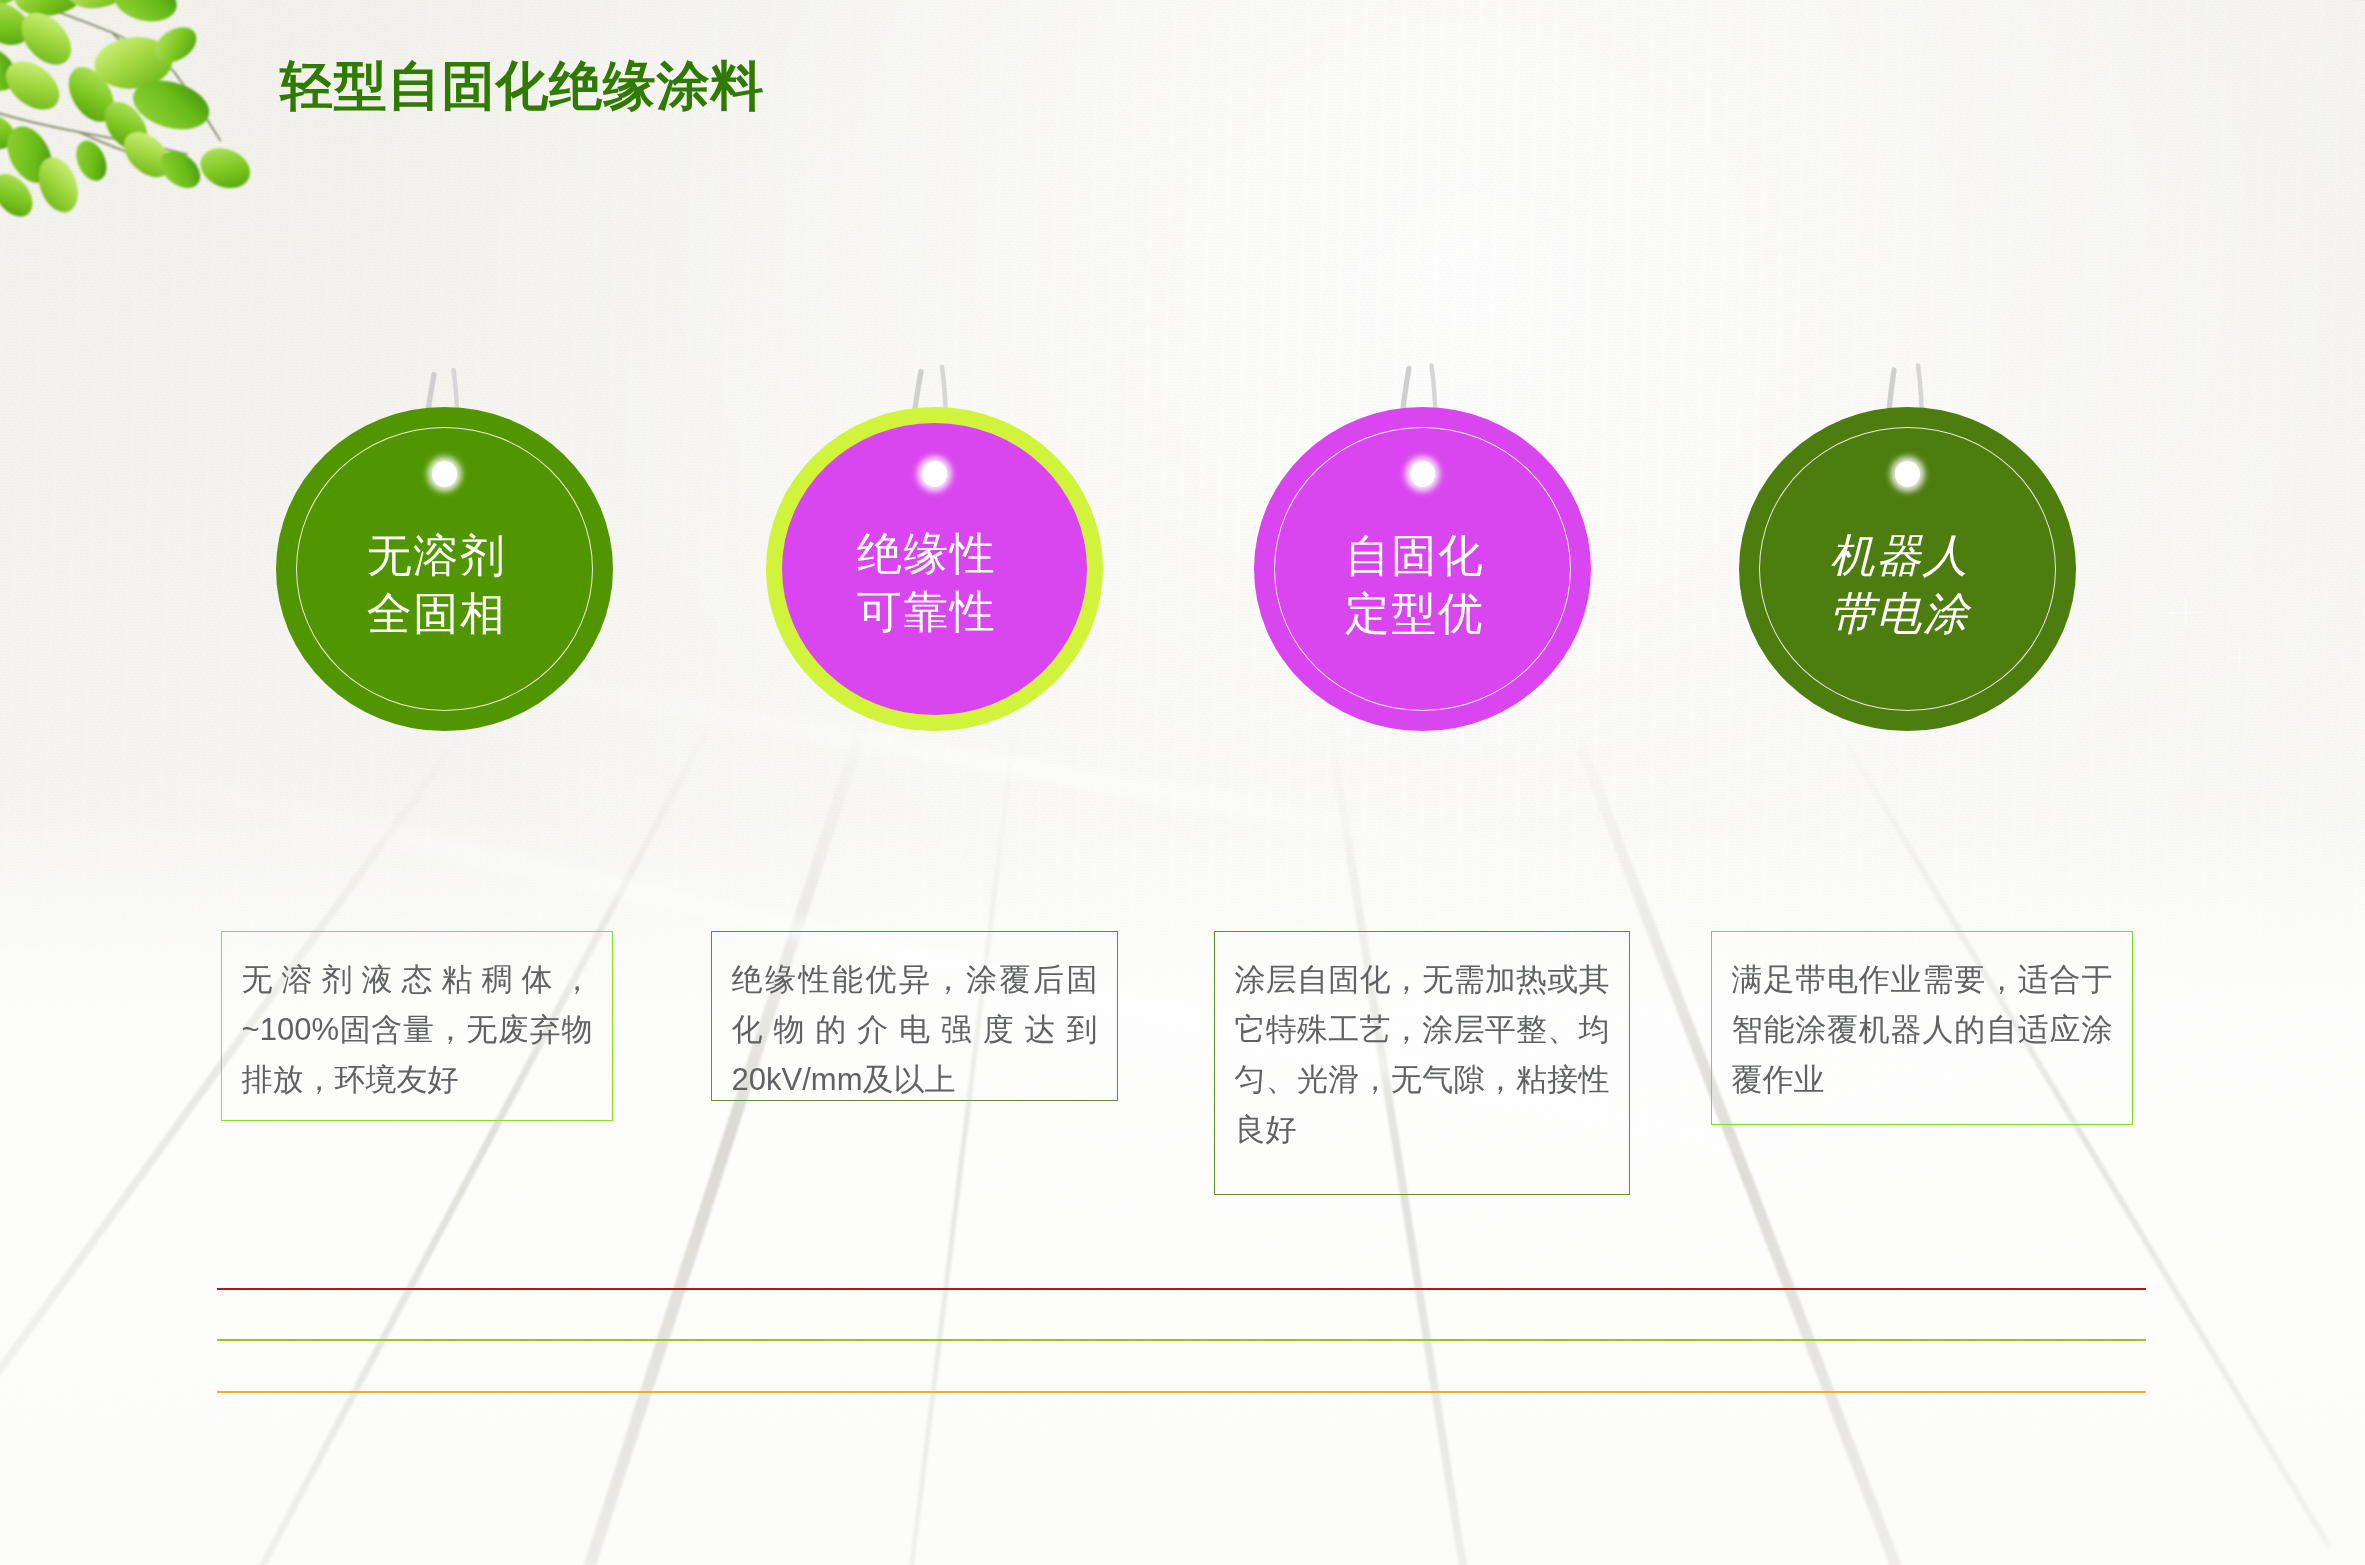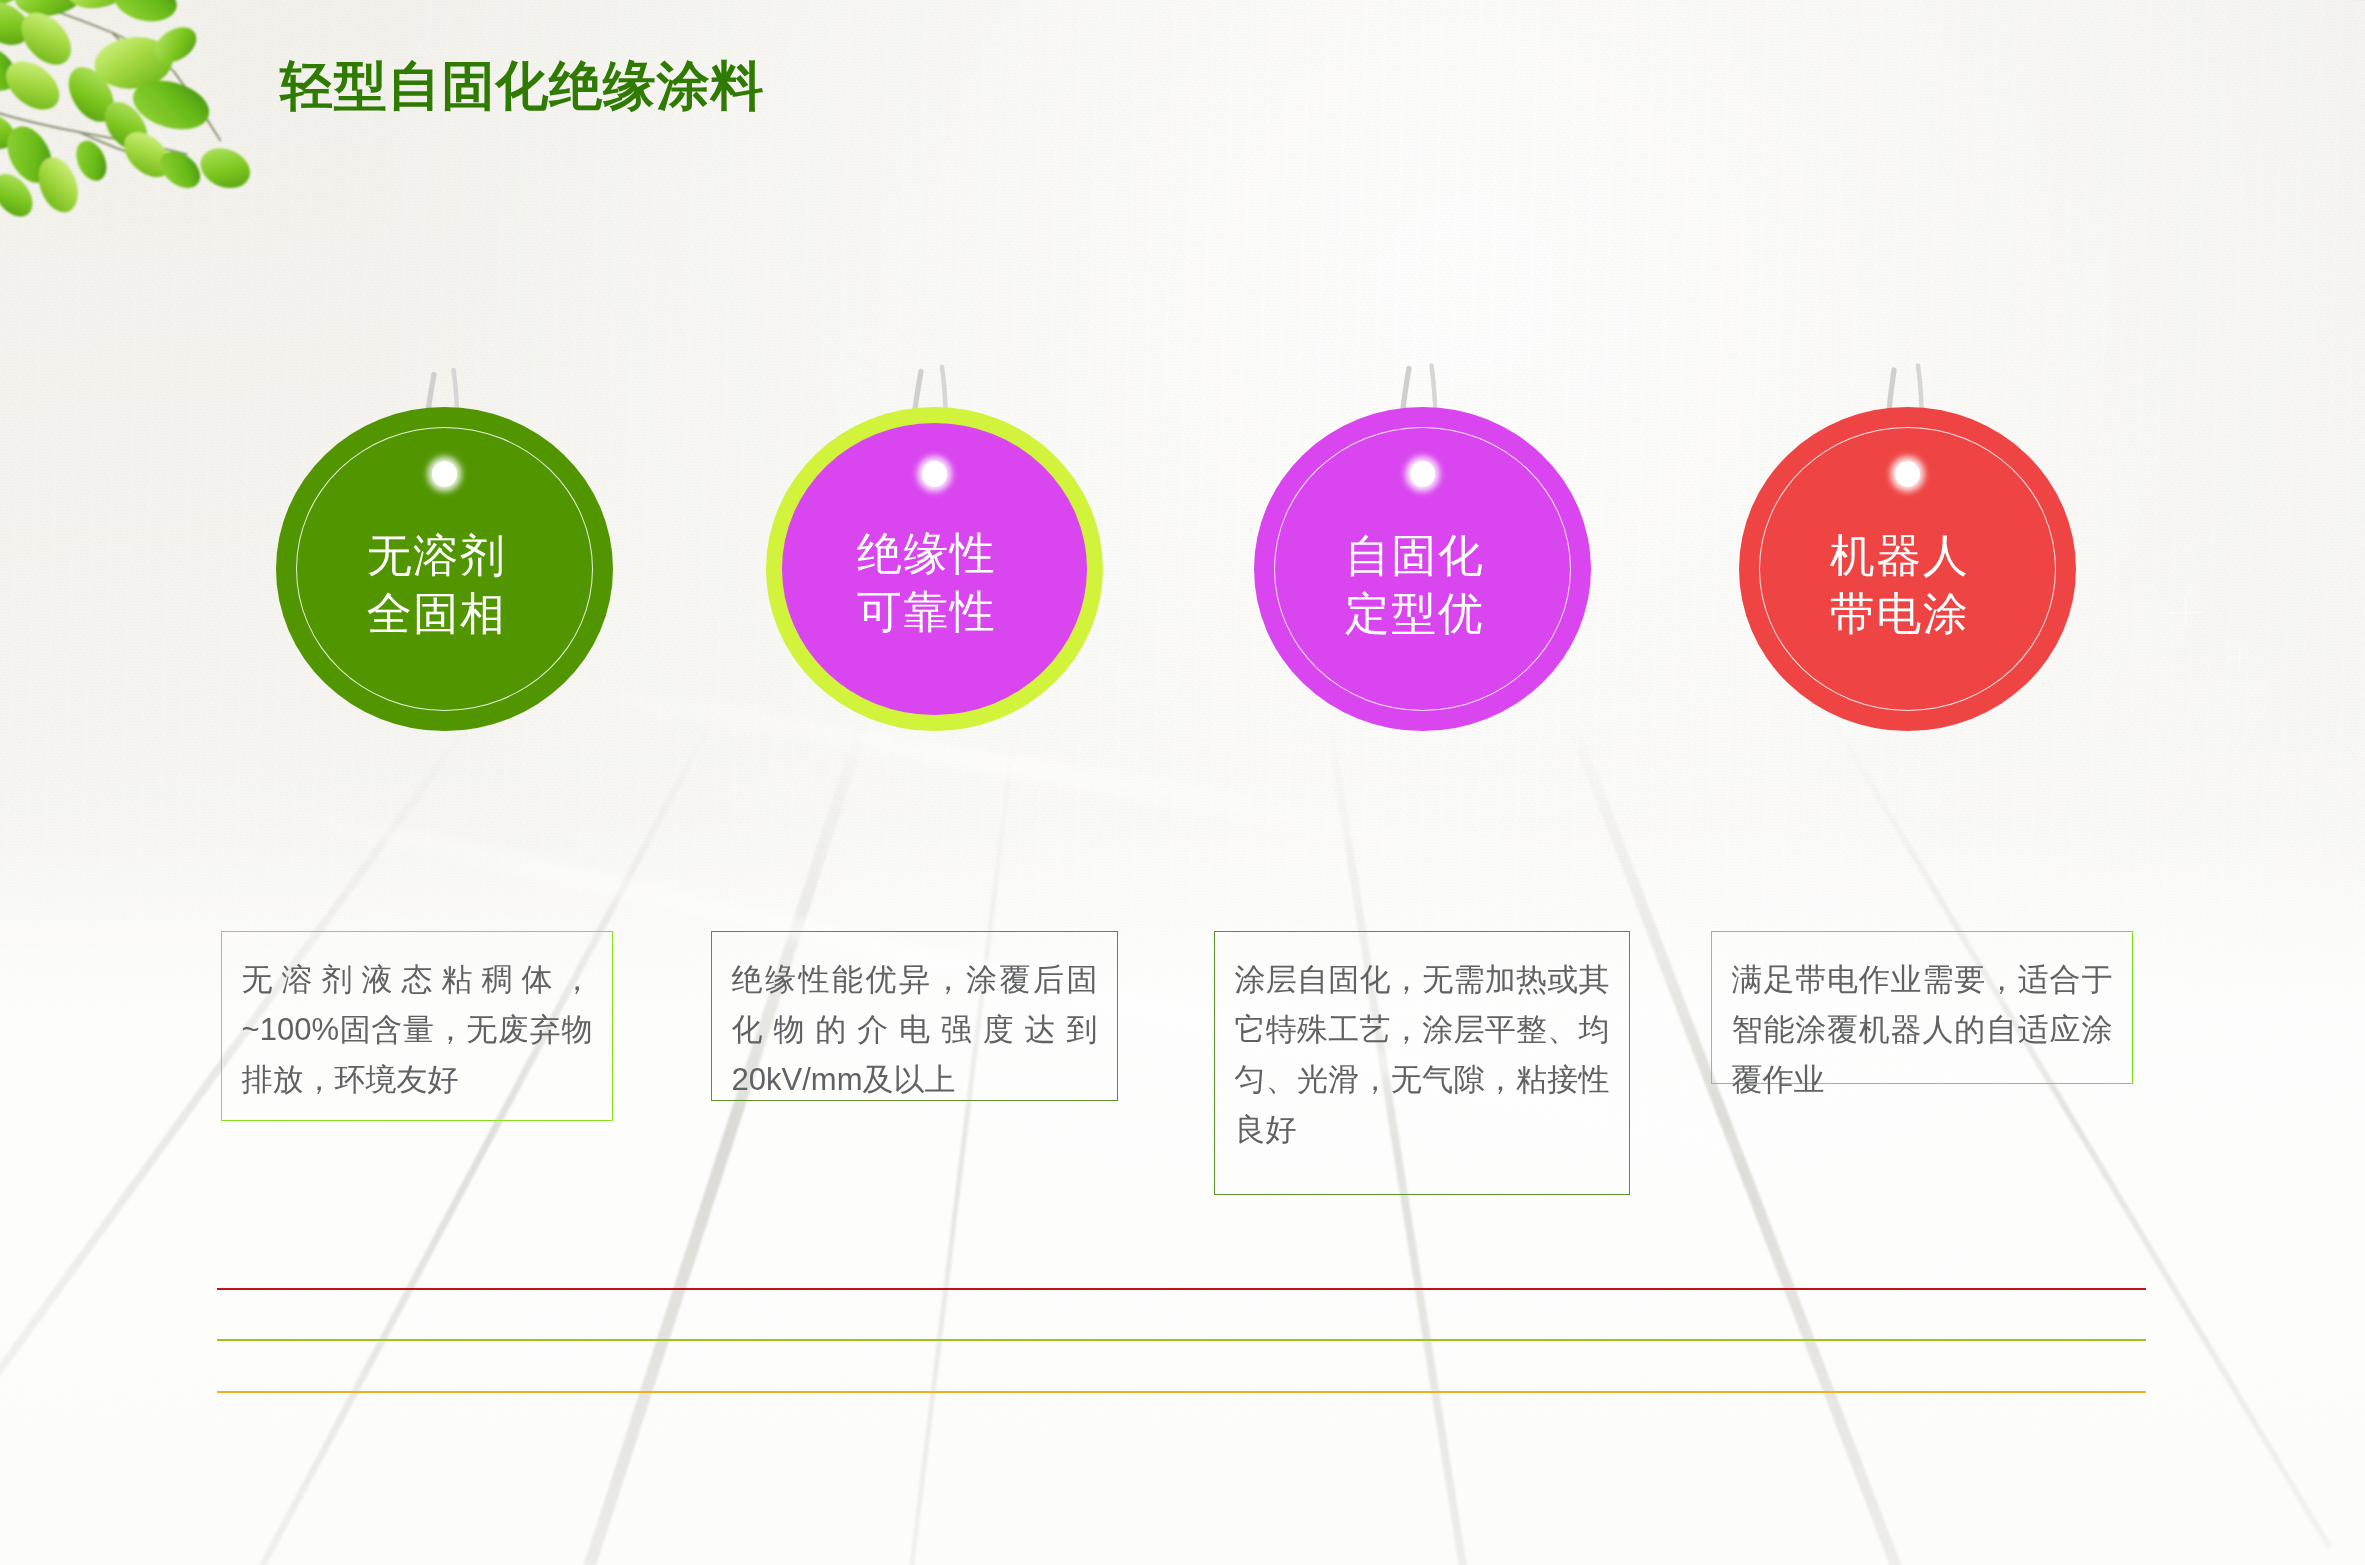--- a/index.html
+++ b/index.html
@@ -283,40 +283,40 @@
       <div class="hole"></div>
       <div class="label"><span>自固化</span><br><span>定型优</span></div>
     </div>
   </div>
 
   <div class="tag" style="left:1739px; top:361px;">
     <svg class="string" viewBox="0 0 448 330">
       <path d="M206 12 C 194 92, 188 178, 214 268" stroke="#cfcfcf" stroke-width="7" fill="none" stroke-linecap="round"></path>
       <path d="M238 6  C 250 94, 240 186, 218 266" stroke="#d6d6d6" stroke-width="6" fill="none" stroke-linecap="round"></path>
     </svg>
-    <div class="disc" style="background:#ef4444;">
+    <div class="disc" style="background:#4d7c0f;font-style:italic;">
       <div class="inner-ring"></div>
       <div class="hole"></div>
       <div class="label"><span>机器人</span><br><span>带电涂</span></div>
     </div>
   </div>
 
   <div class="descbox" style="left:221px; top:931px; width:392px; height:190px; border-color:#8ae020;">
     <p>无溶剂液态粘稠体，~100%固含量，无废弃物排放，环境友好</p>
   </div>
 
   <div class="descbox" style="left:711px; top:931px; width:407px; height:170px; border-color:#5d8f2a;">
     <p>绝缘性能优异，涂覆后固化物的介电强度达到20kV/mm及以上</p>
   </div>
 
   <div class="descbox" style="left:1214px; top:931px; width:416px; height:264px; border-color:#5d8f2a;">
     <p>涂层自固化，无需加热或其它特殊工艺，涂层平整、均匀、光滑，无气隙，粘接性良好</p>
   </div>
 
-  <div class="descbox" style="left:1711px; top:931px; width:422px; height:153px; border-color:#7ade1c;">
+  <div class="descbox" style="left:1711px; top:931px; width:422px; height:194px; border-color:#7ade1c;">
     <p>满足带电作业需要，适合于智能涂覆机器人的自适应涂覆作业</p>
   </div>
 
   <div class="rule" style="left:217px; top:1288px; width:1929px; background:#c0101a;"></div>
   <div class="rule" style="left:217px; top:1339px; width:1929px; background:#9dc41a;"></div>
   <div class="rule" style="left:217px; top:1391px; width:1929px; background:#f0b01e;"></div>
 
 </div>
 
 

